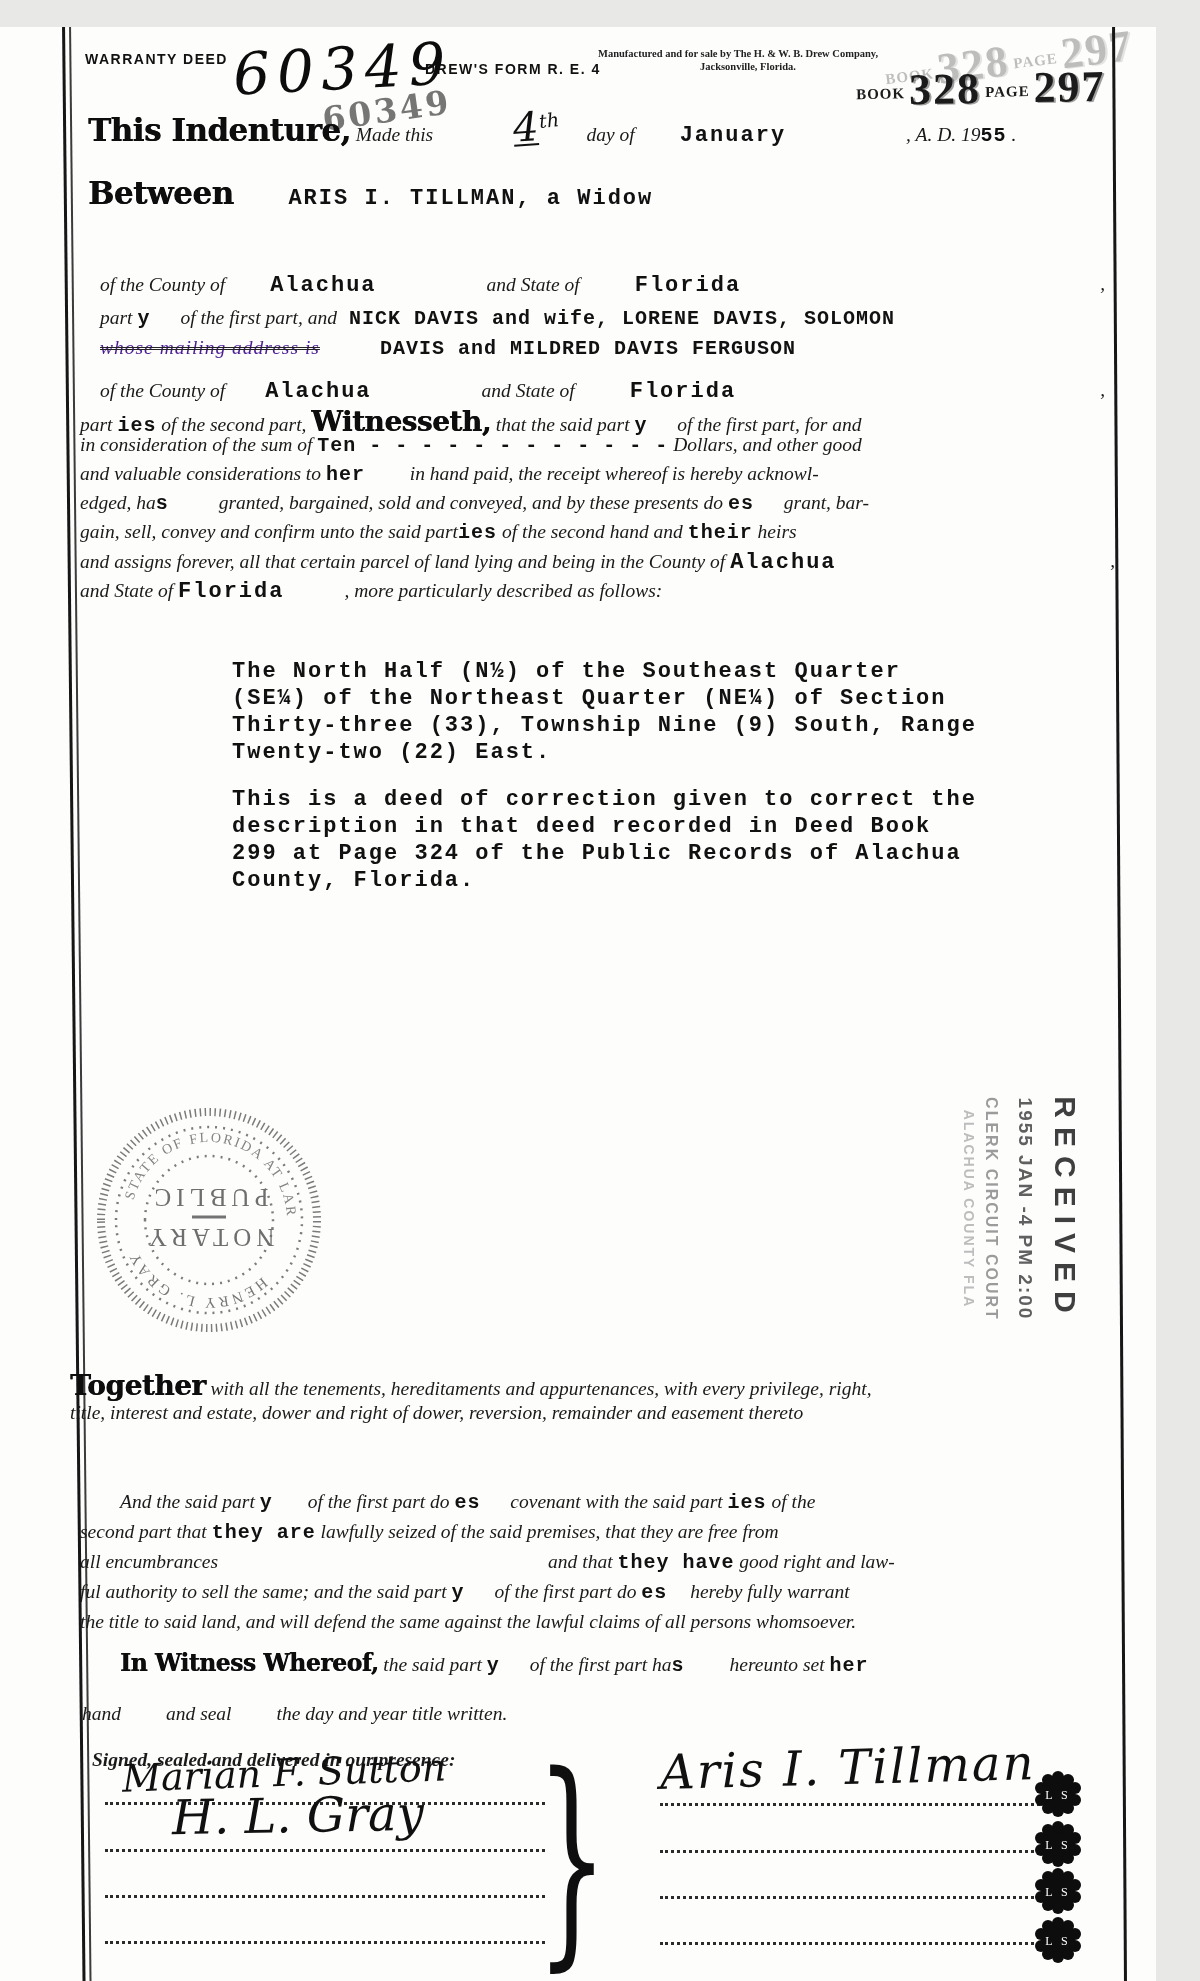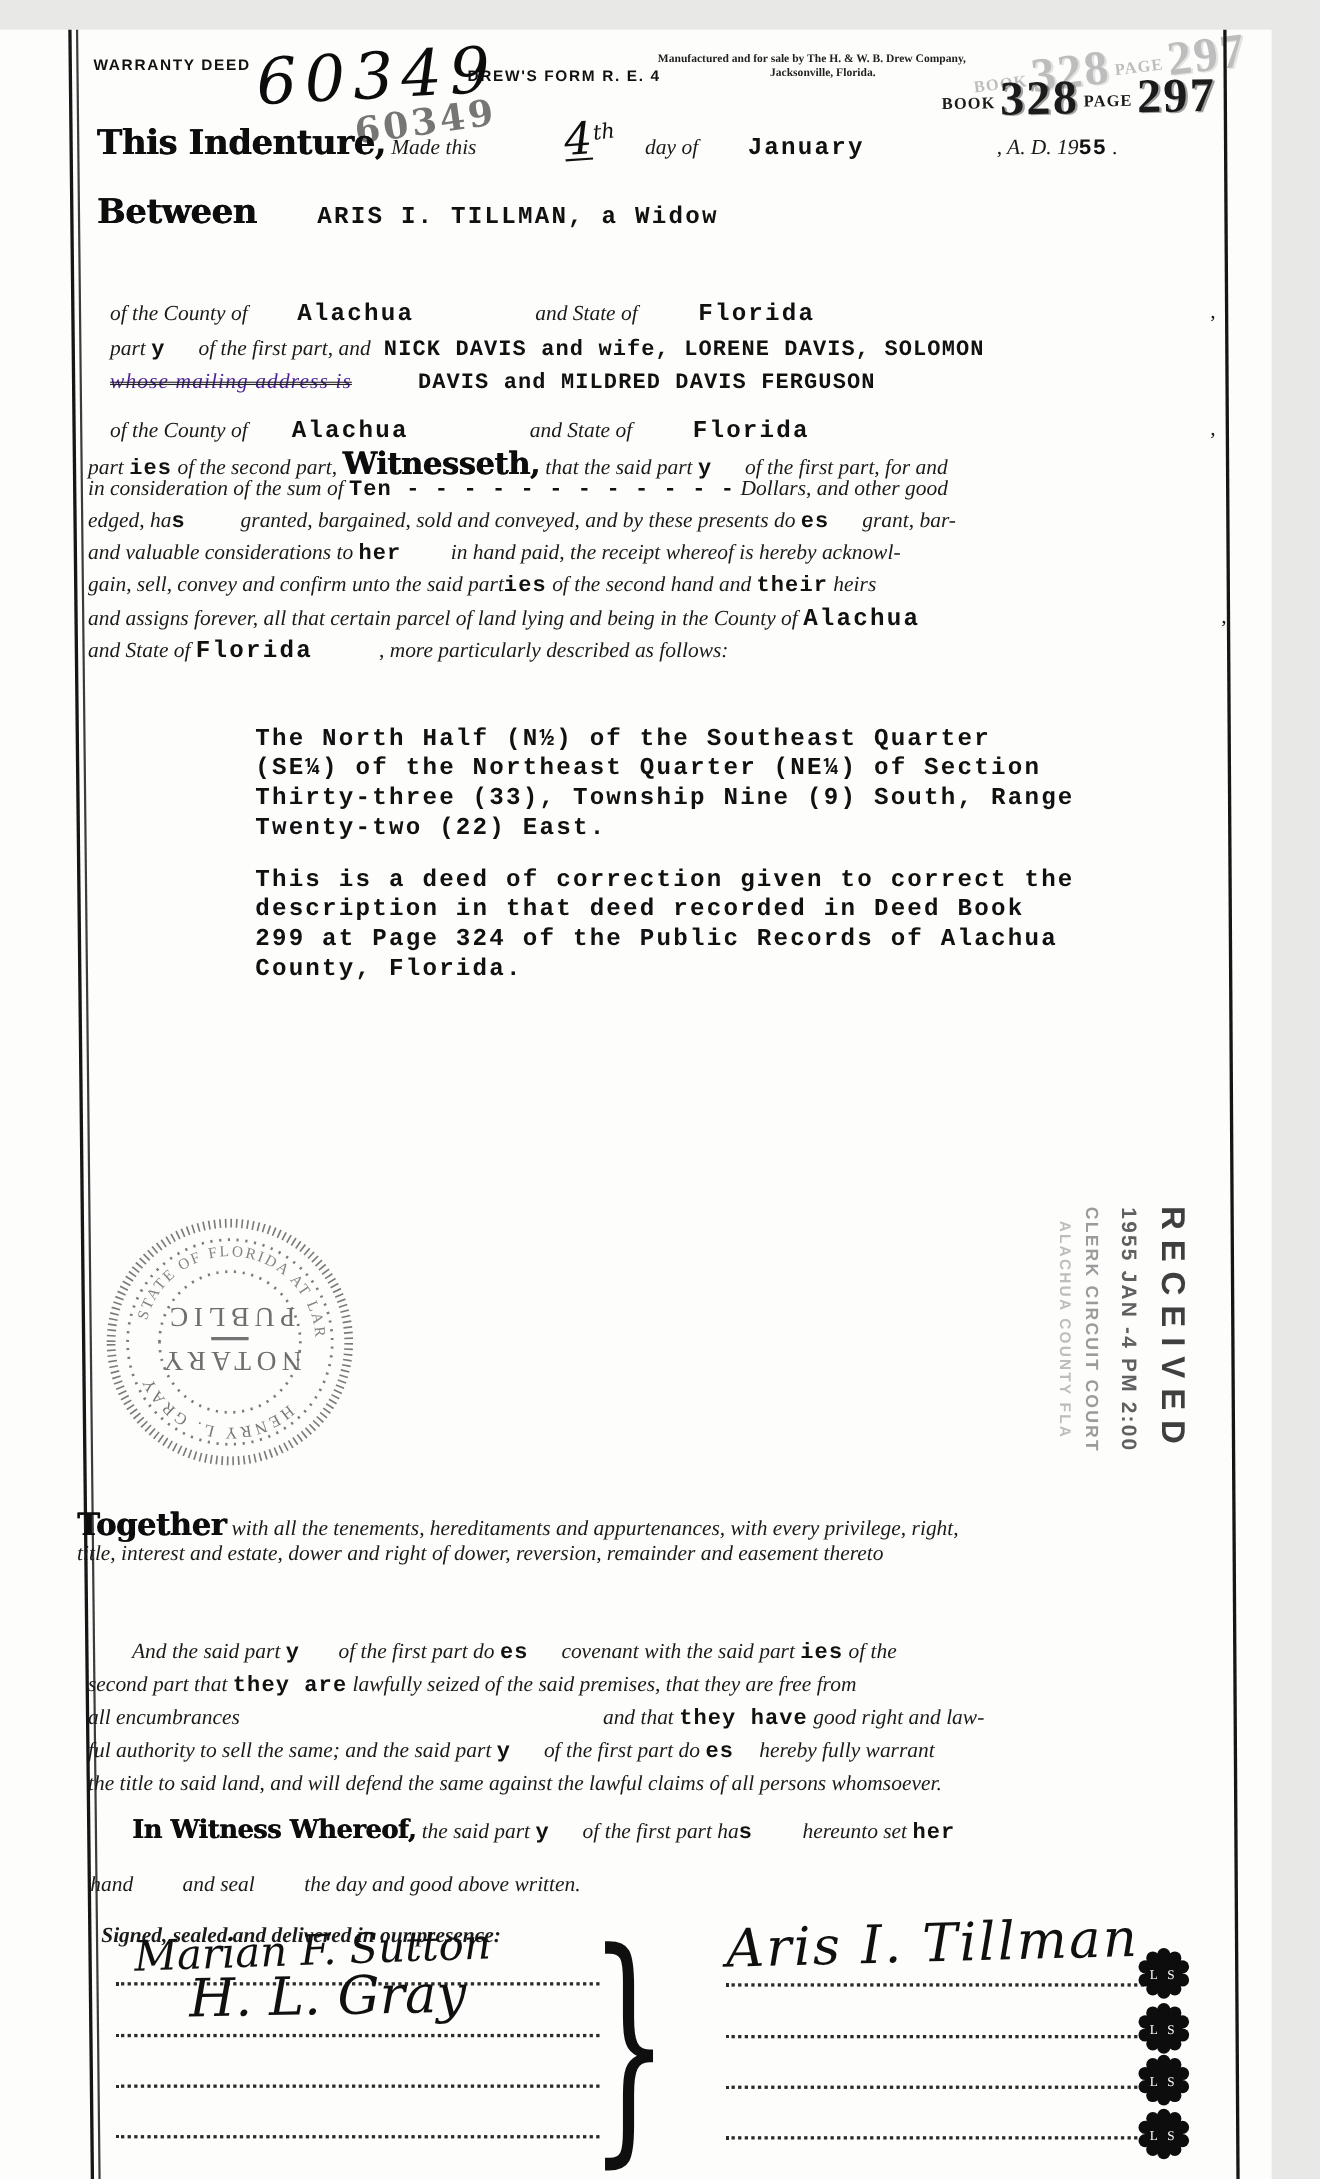--- a/index.html
+++ b/index.html
@@ -121,22 +121,22 @@
       <div class="line"><span class="sg it">part </span><span class="sg tw">y</span><span class="sg g30"></span><span class="sg it">of the first part, and</span><span class="sg g12"></span><span class="sg tw">NICK DAVIS and wife, LORENE DAVIS, SOLOMON</span></div>
       <div class="line"><span class="sg xx">whose mailing address is</span><span class="sg g60"></span><span class="sg tw">DAVIS and MILDRED DAVIS FERGUSON</span></div>
     </div>
   <div class="para" style="left:100px;top:352px;width:1005px;">
       <div class="line"><span class="sg it">of the County of</span><span class="sg g40"></span><span class="sg tw2">Alachua</span><span class="sg g110"></span><span class="sg it">and State of</span><span class="sg g55"></span><span class="sg tw2">Florida</span><span class="sg it cr">,</span></div>
     </div>
 
   <div class="para lh29" style="left:80px;top:378px;width:1035px;">
       <div class="line"><span class="sg it">part </span><span class="sg tw">ies</span><span class="sg it">  of the second part, </span><span class="sg bl lg">Witnesseth,</span><span class="sg it"> that the said part </span><span class="sg tw">y</span><span class="sg g25"></span><span class="sg it"> of the first part, for and</span></div>
       <div class="line"><span class="sg it">in consideration of the sum of </span><span class="sg tw">Ten - - - - - - - - - - - -</span><span class="sg it"> Dollars, and other good</span></div>
+      <div class="line"><span class="sg it">and valuable considerations to </span><span class="sg tw">her</span><span class="sg g40"></span><span class="sg it"> in hand paid, the receipt whereof is hereby acknowl-</span></div>
       <div class="line"><span class="sg it">edged, ha</span><span class="sg tw">s</span><span class="sg g45"></span><span class="sg it"> granted, bargained, sold and conveyed, and by these presents do </span><span class="sg tw">es</span><span class="sg g25"></span><span class="sg it"> grant, bar-</span></div>
-      <div class="line"><span class="sg it">and valuable considerations to </span><span class="sg tw">her</span><span class="sg g40"></span><span class="sg it"> in hand paid, the receipt whereof is hereby acknowl-</span></div>
       <div class="line"><span class="sg it">gain, sell, convey and confirm unto the said part</span><span class="sg tw">ies</span><span class="sg it">  of the second hand and  </span><span class="sg tw">their</span><span class="sg it">  heirs</span></div>
       <div class="line"><span class="sg it">and assigns forever, all that certain parcel of land lying and being in the County of </span><span class="sg tw2">Alachua</span><span class="sg it cr">,</span></div>
       <div class="line"><span class="sg it">and State of  </span><span class="sg tw2">Florida</span><span class="sg g60"></span><span class="sg it">, more particularly described as follows:</span></div>
     </div>
 
   <div class="para lh27" style="left:232px;top:632px;">
       <div class="line"><span class="sg tw2">The North Half (N½) of the Southeast Quarter</span></div>
       <div class="line"><span class="sg tw2">(SE¼) of the Northeast Quarter (NE¼) of Section</span></div>
       <div class="line"><span class="sg tw2">Thirty-three (33), Township Nine (9) South, Range</span></div>
       <div class="line"><span class="sg tw2">Twenty-two (22) East.</span></div>
@@ -183,21 +183,21 @@
       <div class="line"><span class="sg it">second part that  </span><span class="sg tw">they are</span><span class="sg it">  lawfully seized of the said premises, that they are free from</span></div>
       <div class="line"><span class="sg it">all encumbrances</span><span class="sg g330"></span><span class="sg it">and that </span><span class="sg tw">they have</span><span class="sg it">  good right and law-</span></div>
       <div class="line"><span class="sg it">ful authority to sell the same; and the said part </span><span class="sg tw">y</span><span class="sg g25"></span><span class="sg it"> of the first part do </span><span class="sg tw">es</span><span class="sg g18"></span><span class="sg it"> hereby fully warrant</span></div>
       <div class="line"><span class="sg it">the title to said land, and will defend the same against the lawful claims of all persons whomsoever.</span></div>
     </div>
 
   <div class="para indent-first" style="left:80px;top:1622px;width:1040px;">
       <div class="line"><span class="sg bl md">In Witness Whereof,</span><span class="sg it"> the said part </span><span class="sg tw">y</span><span class="sg g25"></span><span class="sg it"> of the first part ha</span><span class="sg tw">s</span><span class="sg g40"></span><span class="sg it"> hereunto set </span><span class="sg tw">her</span></div>
     </div>
   <div class="para" style="left:82px;top:1676px;">
-      <div class="line"><span class="sg it">hand</span><span class="sg g45"></span><span class="sg it">and seal</span><span class="sg g45"></span><span class="sg it">the day and good above written.</span></div>
+      <div class="line"><span class="sg it">hand</span><span class="sg g45"></span><span class="sg it">and seal</span><span class="sg g45"></span><span class="sg it">the day and year title written.</span></div>
     </div>
   <div class="para" style="left:92px;top:1722px;">
       <div class="line"><span class="sg it bd">Signed, sealed and delivered in our presence:</span></div>
     </div>
 
   <div class="dotline" style="left:105px;top:1775px;width:440px;"></div>
   <div class="dotline" style="left:105px;top:1822px;width:440px;"></div>
   <div class="dotline" style="left:105px;top:1868px;width:440px;"></div>
   <div class="dotline" style="left:105px;top:1914px;width:440px;"></div>
   <div class="sig hw" id="witness1-sig">Marian F. Sutton</div>

